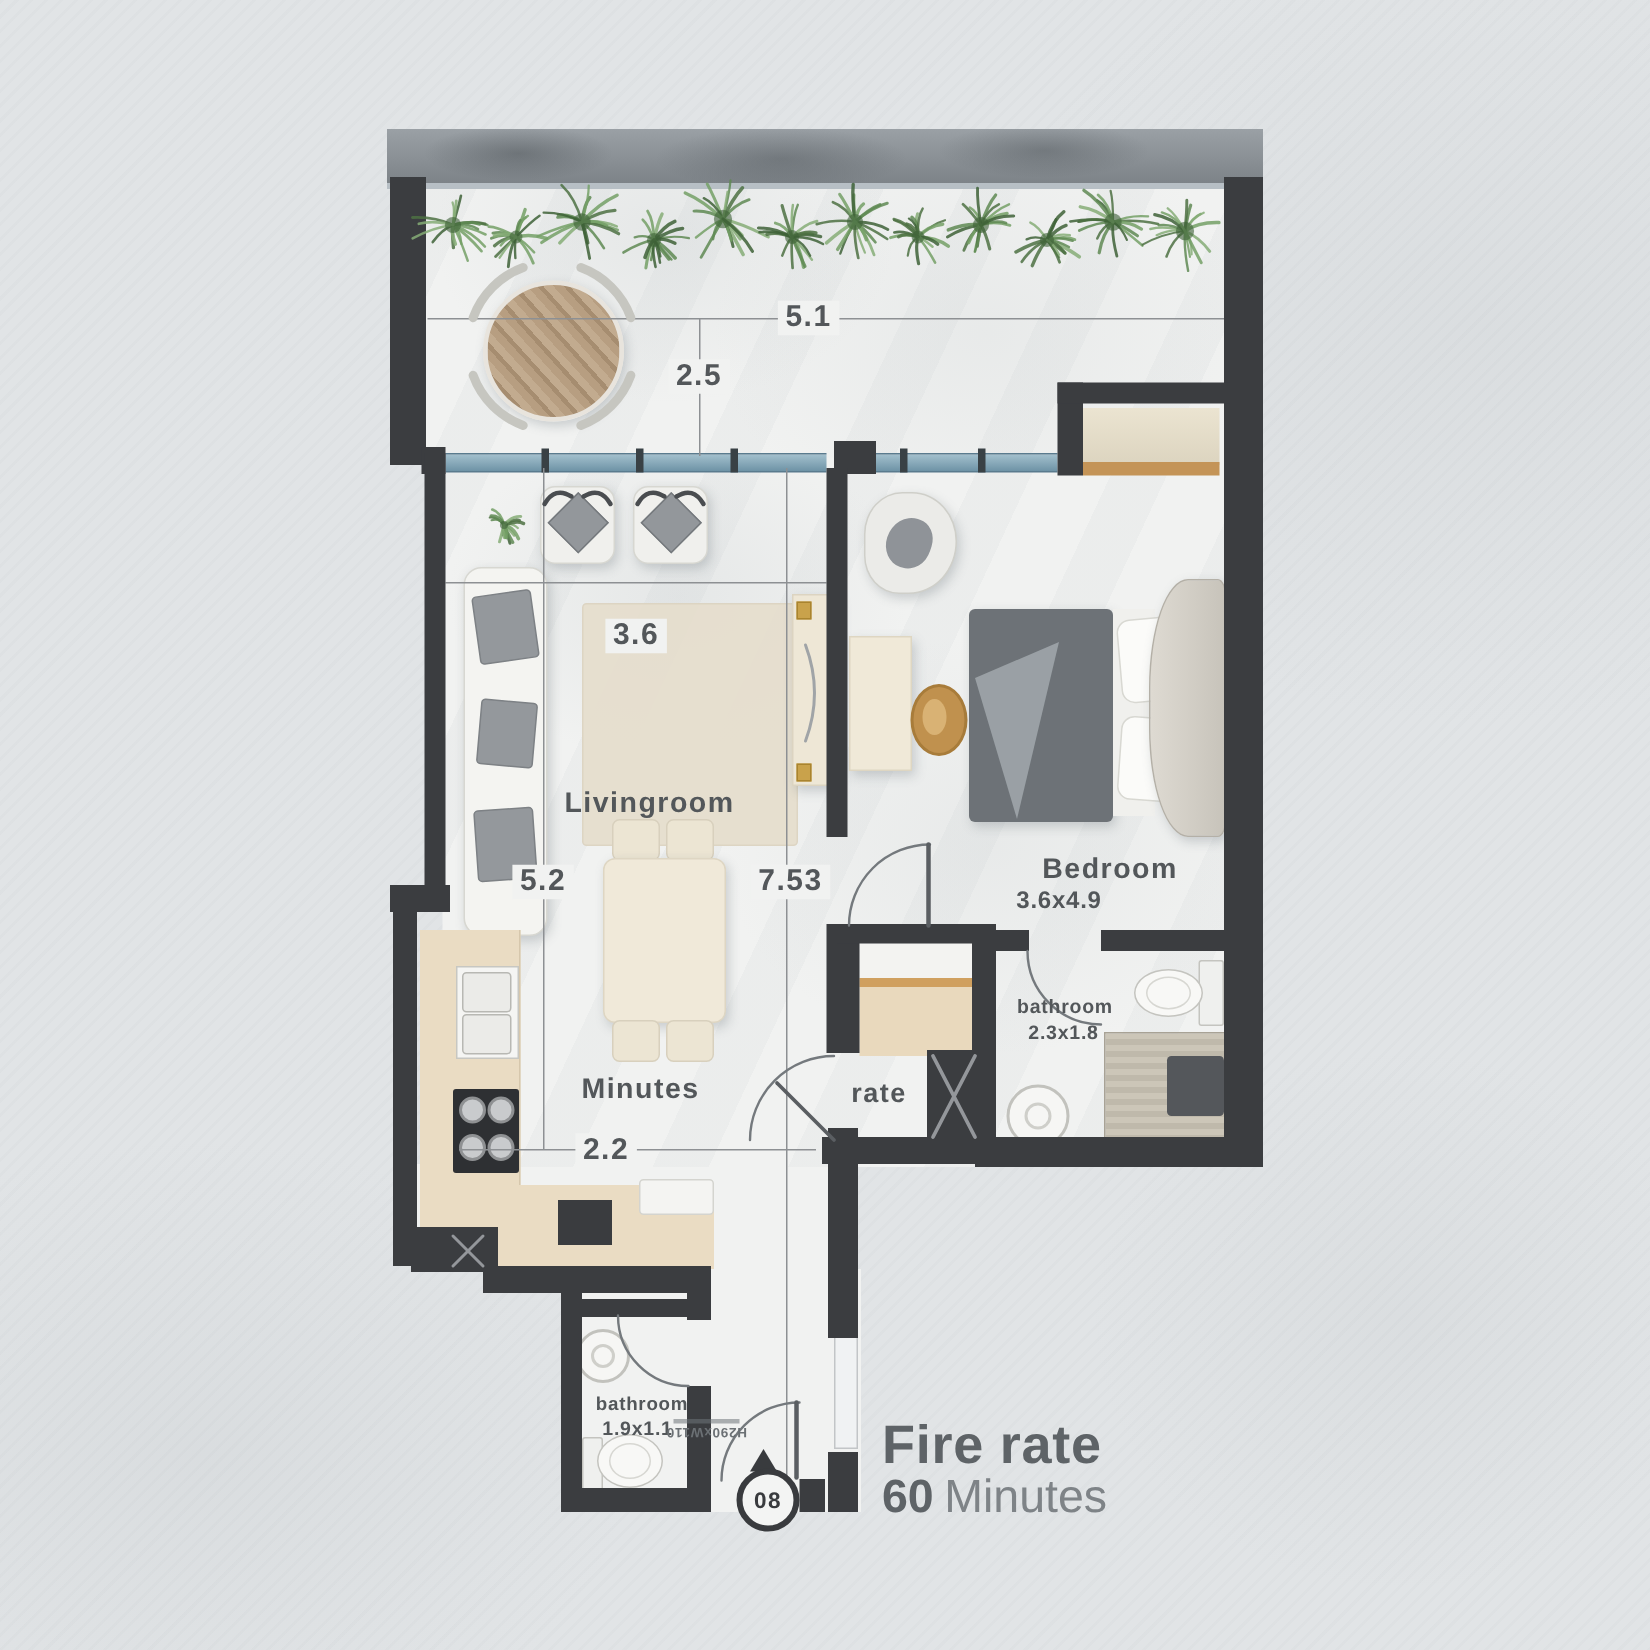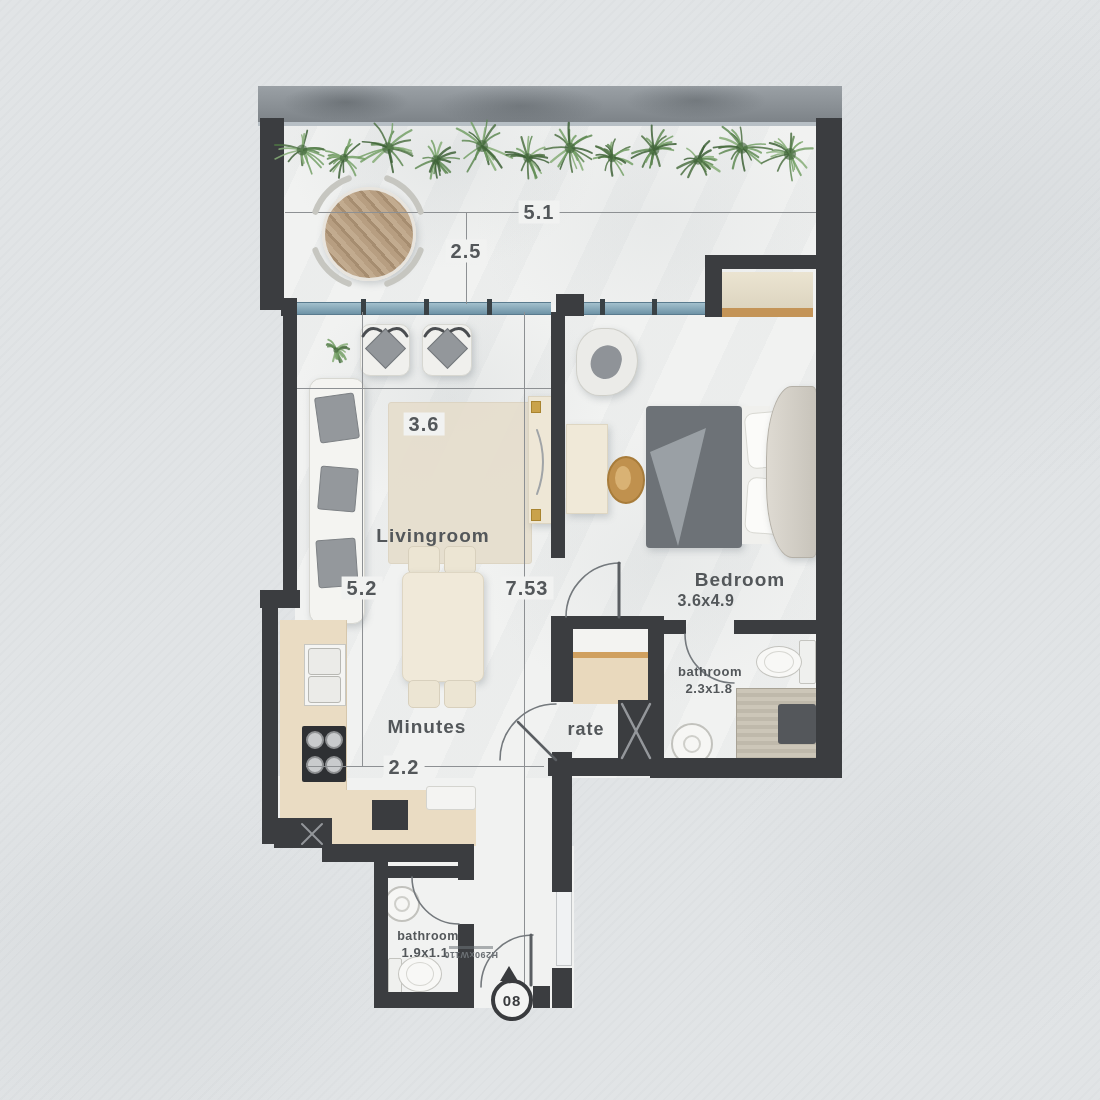--- a/index.html
+++ b/index.html
@@ -550,13 +550,17 @@
   <div class="doorspec">
     <span>H290xW110</span>
     <div class="sub"></div>
   </div>
 
   <div class="pin-tri"></div>
   <div class="pin-circ">
       <span>08</span>
     </div>
 
+  <div class="firerate">
+    <div class="t">Fire rate</div>
+    <div><span class="v">60</span><span class="u">Minutes</span></div>
+  </div>
 </div>
 
 </body></html>

